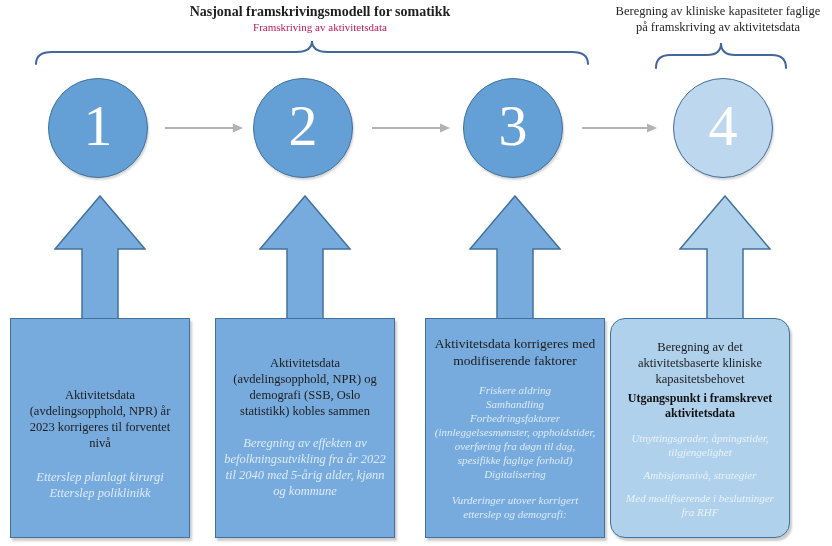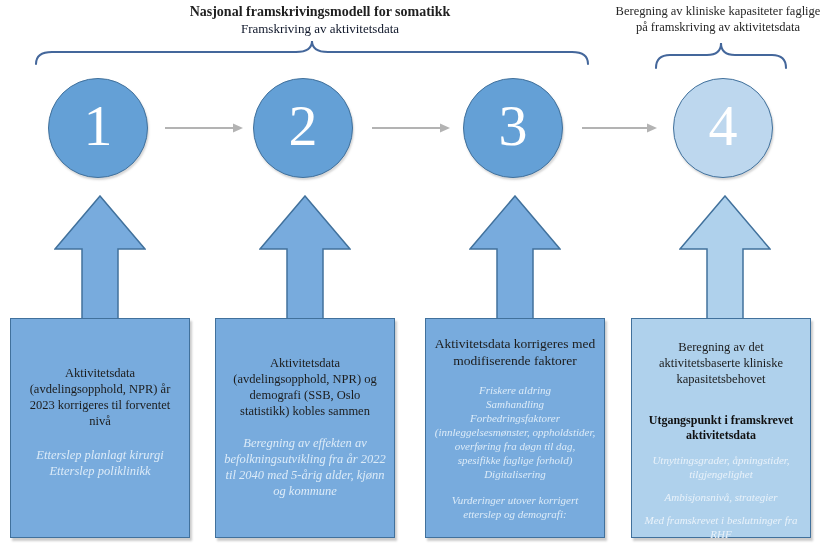--- a/index.html
+++ b/index.html
@@ -3,21 +3,21 @@
 <meta charset="utf-8">
 <style>
   html,body { margin:0; padding:0; background:#fff; }
   .canvas {
     position:relative; width:828px; height:546px; background:#ffffff; overflow:hidden;
     font-family:"Liberation Serif","DejaVu Serif",serif; color:var(--text-dark,#1f1f1f);
   }
   
   .hdr-left  { position:absolute; left:120px; top:3px;  width:400px; text-align:center; }
   .hdr-left .title { font-weight:bold; font-size:14px; line-height:1.25; }
-  .hdr-left .sub   { font-size:13px;  line-height:1.25; color:#0f172a; }
+  .hdr-left .sub   { font-size:11px;  line-height:1.25; color:#be185d; }
   .hdr-right { position:absolute; left:604px; top:3px; width:228px; text-align:center; font-size:12.5px; line-height:1.3; color:#262626; }
   
   svg.braces { position:absolute; left:0; top:0; }
   .brace { stroke:var(--brace-blue,#44679b); stroke-width:2; fill:none; stroke-linecap:round; }
   
   .circle {
     position:absolute; top:78px; width:100px; height:100px; border-radius:50%;
     border:1.5px solid var(--border-blue,#41719c); background:var(--circle-blue,#64a0d6);
     display:flex; align-items:center; justify-content:center;
     box-shadow:1px 2px 2px rgba(120,120,120,0.30); box-sizing:border-box;
@@ -35,32 +35,32 @@
   .ua-fill.light { fill:var(--box-light,#afd1ec); }
   .ua-line  { stroke:var(--border-blue,#41719c); stroke-width:1.5; fill:none; }
   
   .stepbox {
     position:absolute; top:318px; width:180px; height:220px; box-sizing:border-box;
     background:var(--box-blue,#78abdd); border:1.5px solid var(--border-blue,#41719c);
     padding:0 8px; text-align:center; font-size:12.5px; line-height:1.28;
     box-shadow:2px 3px 2px rgba(110,110,110,0.35);
   }
   .stepbox.light { background:var(--box-light,#afd1ec); }
-  .bx1 { left:10px; } .bx2 { left:215px; } .bx3 { left:425px; } .bx4 { left:631px; }
+  .bx1 { left:10px; } .bx2 { left:215px; } .bx3 { left:425px; } .bx4 { left:610px;border-radius:15px; }
   .main { color:#1c1c1c; }
-  .bx1 .main { margin-top:46px; }
+  .bx1 .main { margin-top:68px; }
   .bx2 .main { margin-top:36px;text-align:center; }
   .bx3 .main { margin-top:16px; font-size:13.5px; }
   .bx4 .main { margin-top:20px; }
   .ital { font-style:italic; color:var(--italic-light,#dcebf8); }
   .bx1 .ital-block { margin-top:18px; }
   .bx2 .ital-block { margin-top:16px; }
   .bx3 .intro { margin-top:12px; font-size:11px; }
   .bx3 .items { margin-top:13px; font-size:11px; }
-  .bx4 .boldline { margin-top:26px; font-weight:bold; font-size:12px; color:#111; }
+  .bx4 .boldline { margin-top:4px; font-weight:bold; font-size:12px; color:#111; }
   .bx4 .ital-par { margin-top:9px; font-size:11px; color:var(--italic-light4,#e9f2fa); }
 </style>
 </head>
 <body>
 
 <div class="canvas">
 
   <div class="hdr-left">
     <div class="title">Nasjonal framskrivingsmodell for somatikk</div>
     <div class="sub">Framskriving av aktivitetsdata</div>
@@ -144,16 +144,16 @@
       <div>Digitalisering</div>
     </div>
     <div class="ital intro">Vurderinger utover korrigert etterslep og demografi:</div>
   </div>
 
   <div class="stepbox bx4 light">
     <div class="main">Beregning av det aktivitetsbaserte kliniske kapasitetsbehovet</div>
     <div class="boldline">Utgangspunkt i framskrevet aktivitetsdata</div>
     <div class="ital ital-par">Utnyttingsgrader, åpningstider, tilgjengelighet</div>
     <div class="ital ital-par">Ambisjonsnivå, strategier</div>
-    <div class="ital ital-par">Med framskrevet i beslutninger fra RHF</div>
+    <div class="ital ital-par">Med modifiserende i beslutninger fra RHF</div>
   </div>
 
 </div>
 
 </body></html>

